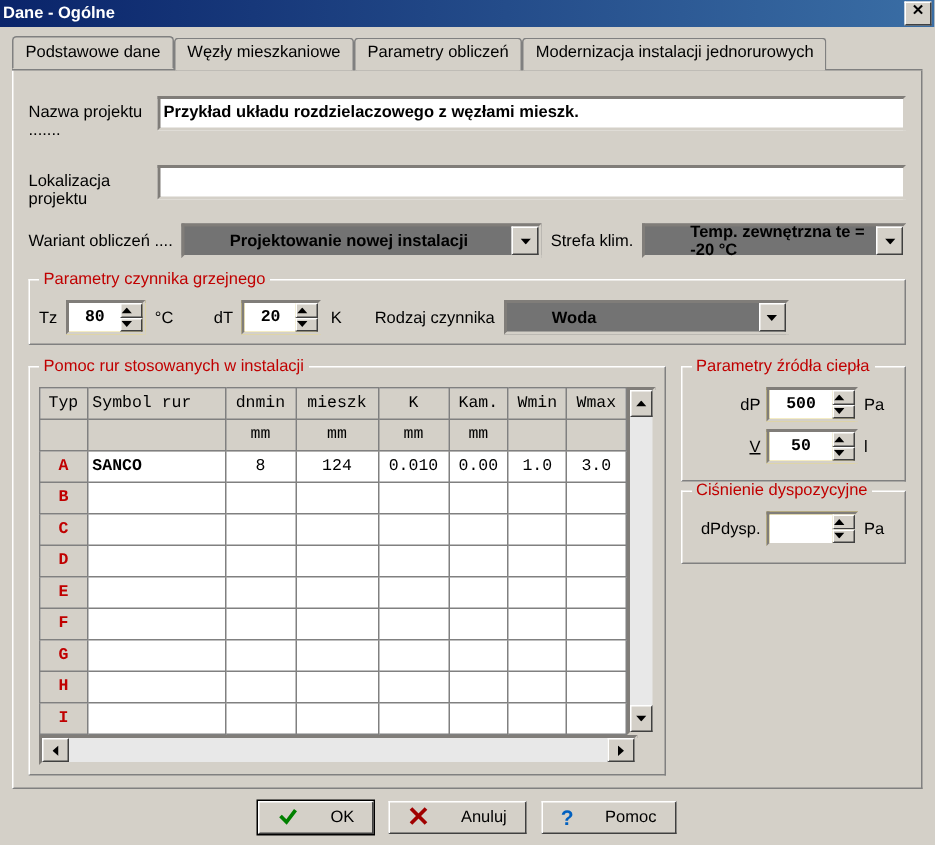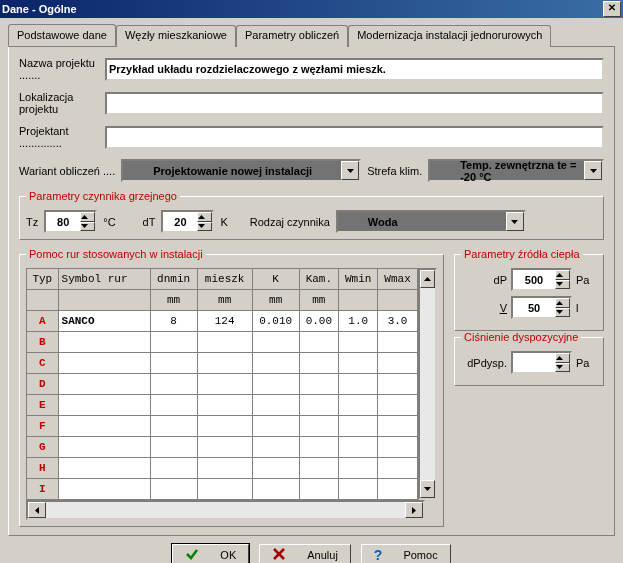--- a/index.html
+++ b/index.html
@@ -42,40 +42,40 @@
   .tab.active {
     background:#d4d0c8; border-bottom:1px solid #d4d0c8;
     z-index:2; top:0px; padding-top:4px; padding-bottom:4px;
   }
   .tabpanel {
     border:1px solid #fff; border-top:none;
     border-right-color:#808080; border-bottom-color:#808080;
     padding:10px 10px 8px 10px;
   }
   .formrow { display:flex; align-items:center; margin-bottom:10px; }
-  .formrow label { width:86px; }
+  .formrow label { width:86px;margin-top:12px; }
   .textinput {
     flex:1; height:19px; border:2px inset #d4d0c8; background:#fff;
     font-family:inherit; font-size:11px; padding:0 2px;
   }
   .combo {
     display:inline-flex; align-items:center; border:2px inset #d4d0c8;
     background:#737373; height:19px;padding-left:26px;
   }
   .combo span { padding:0 4px; font-weight:bold; }
   .combo .dd {
     width:16px; height:17px; background:#d4d0c8;
     border:1px solid #fff; border-right-color:#404040; border-bottom-color:#404040;
     display:flex; align-items:center; justify-content:center;
   }
   .dd svg, .spin svg { display:block; }
   .variantrow { display:flex; align-items:center; gap:6px; margin-bottom:8px; }
   .variantrow label { white-space:nowrap; }
   .spin-input {
-    display:inline-flex; border:2px inset #d4d0c8; background:#fde047; height:19px;
+    display:inline-flex; border:2px inset #d4d0c8; background:#fde047; height:19px;font-family:Liberation Mono, monospace;
   }
   .spin-input input {
     width:30px; border:none; text-align:center; font-weight:bold;
     font-family:inherit; font-size:11px; background:#fff;
   }
   .spin {
     width:15px; display:flex; flex-direction:column;
   }
   .spin button {
     flex:1; padding:0; background:#d4d0c8; border:1px solid #fff;
@@ -161,24 +161,20 @@
   </div>
 
   <div class="tabpanel">
 
     <div class="formrow">
       <label>Nazwa projektu .......</label>
       <input class="textinput" style="font-weight: bold;" value="Przykład układu rozdzielaczowego z węzłami mieszk.">
     </div>
     <div class="formrow">
       <label>Lokalizacja projektu</label>
-      <input class="textinput" value="" style="">
-    </div>
-    <div class="formrow">
-      <label>Projektant ..............</label>
       <input class="textinput" value="" style="">
     </div>
 
     <div class="variantrow">
       <label>Wariant obliczeń ....</label>
       <div class="combo" style="width:210px">
         <span style="flex:1">Projektowanie nowej instalacji</span>
         <div class="dd">
           <svg width="7" height="4">
               <polygon points="0,0 7,0 3.5,4" fill="#000"></polygon>

